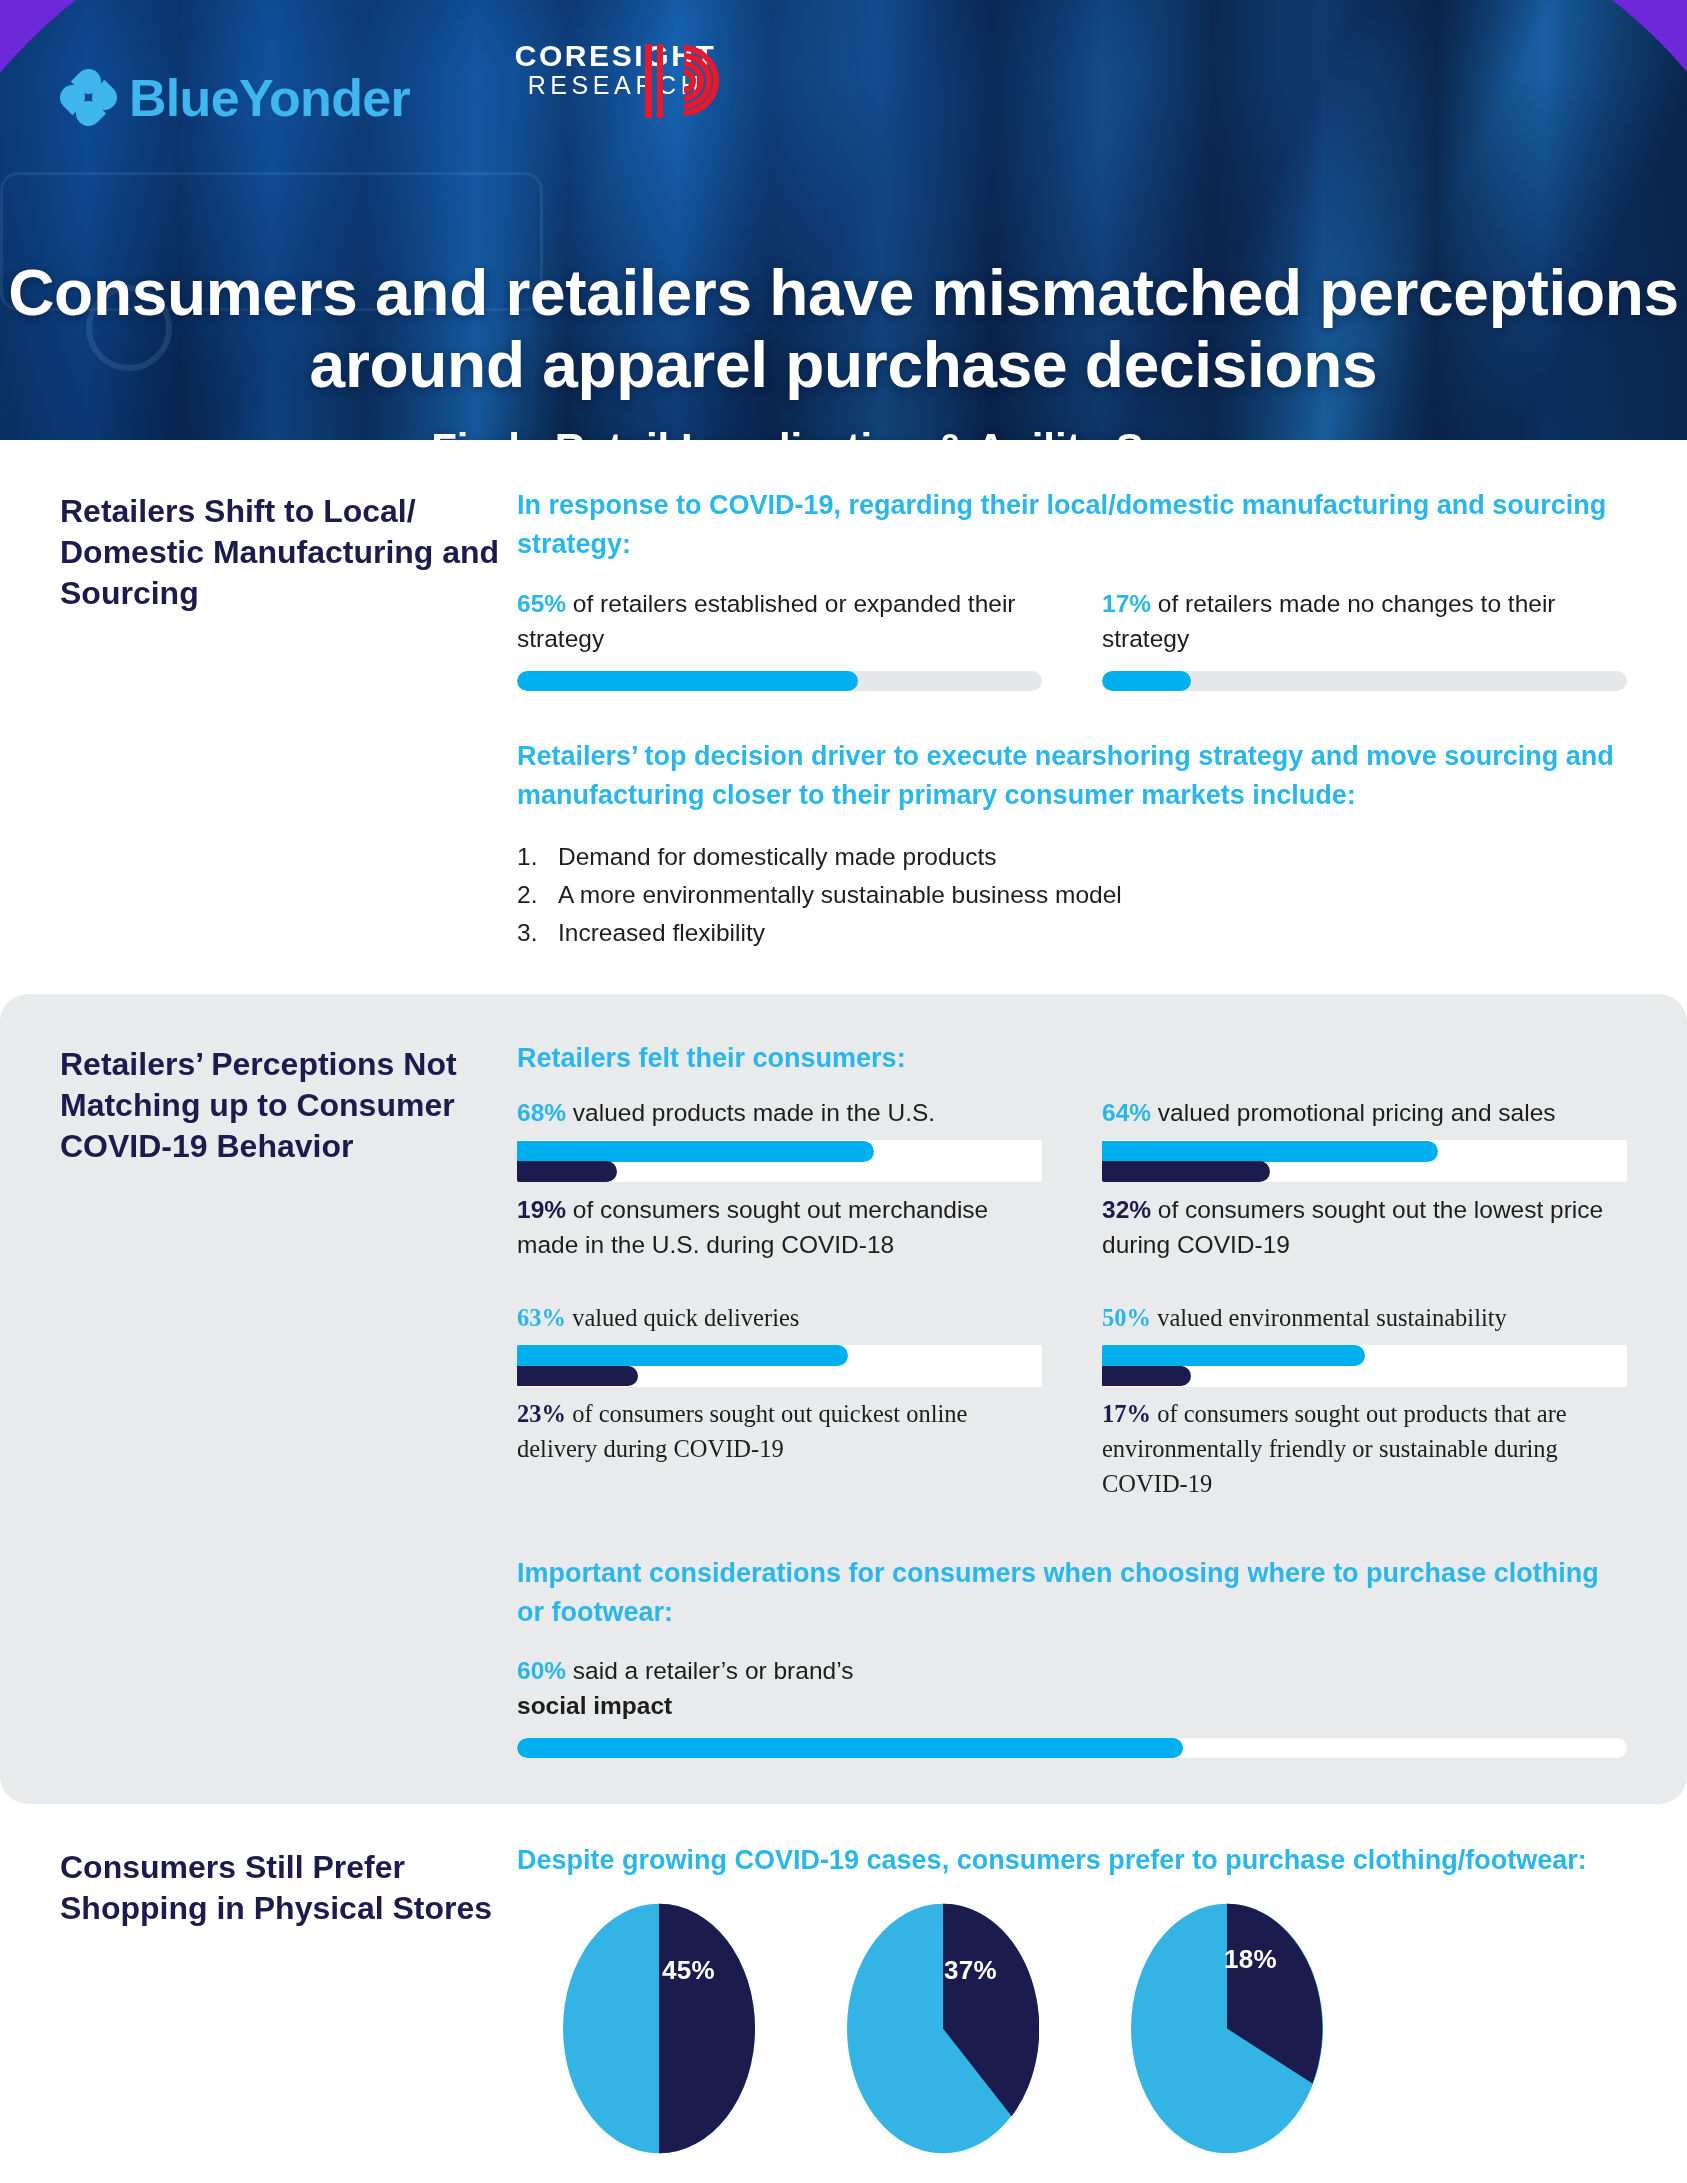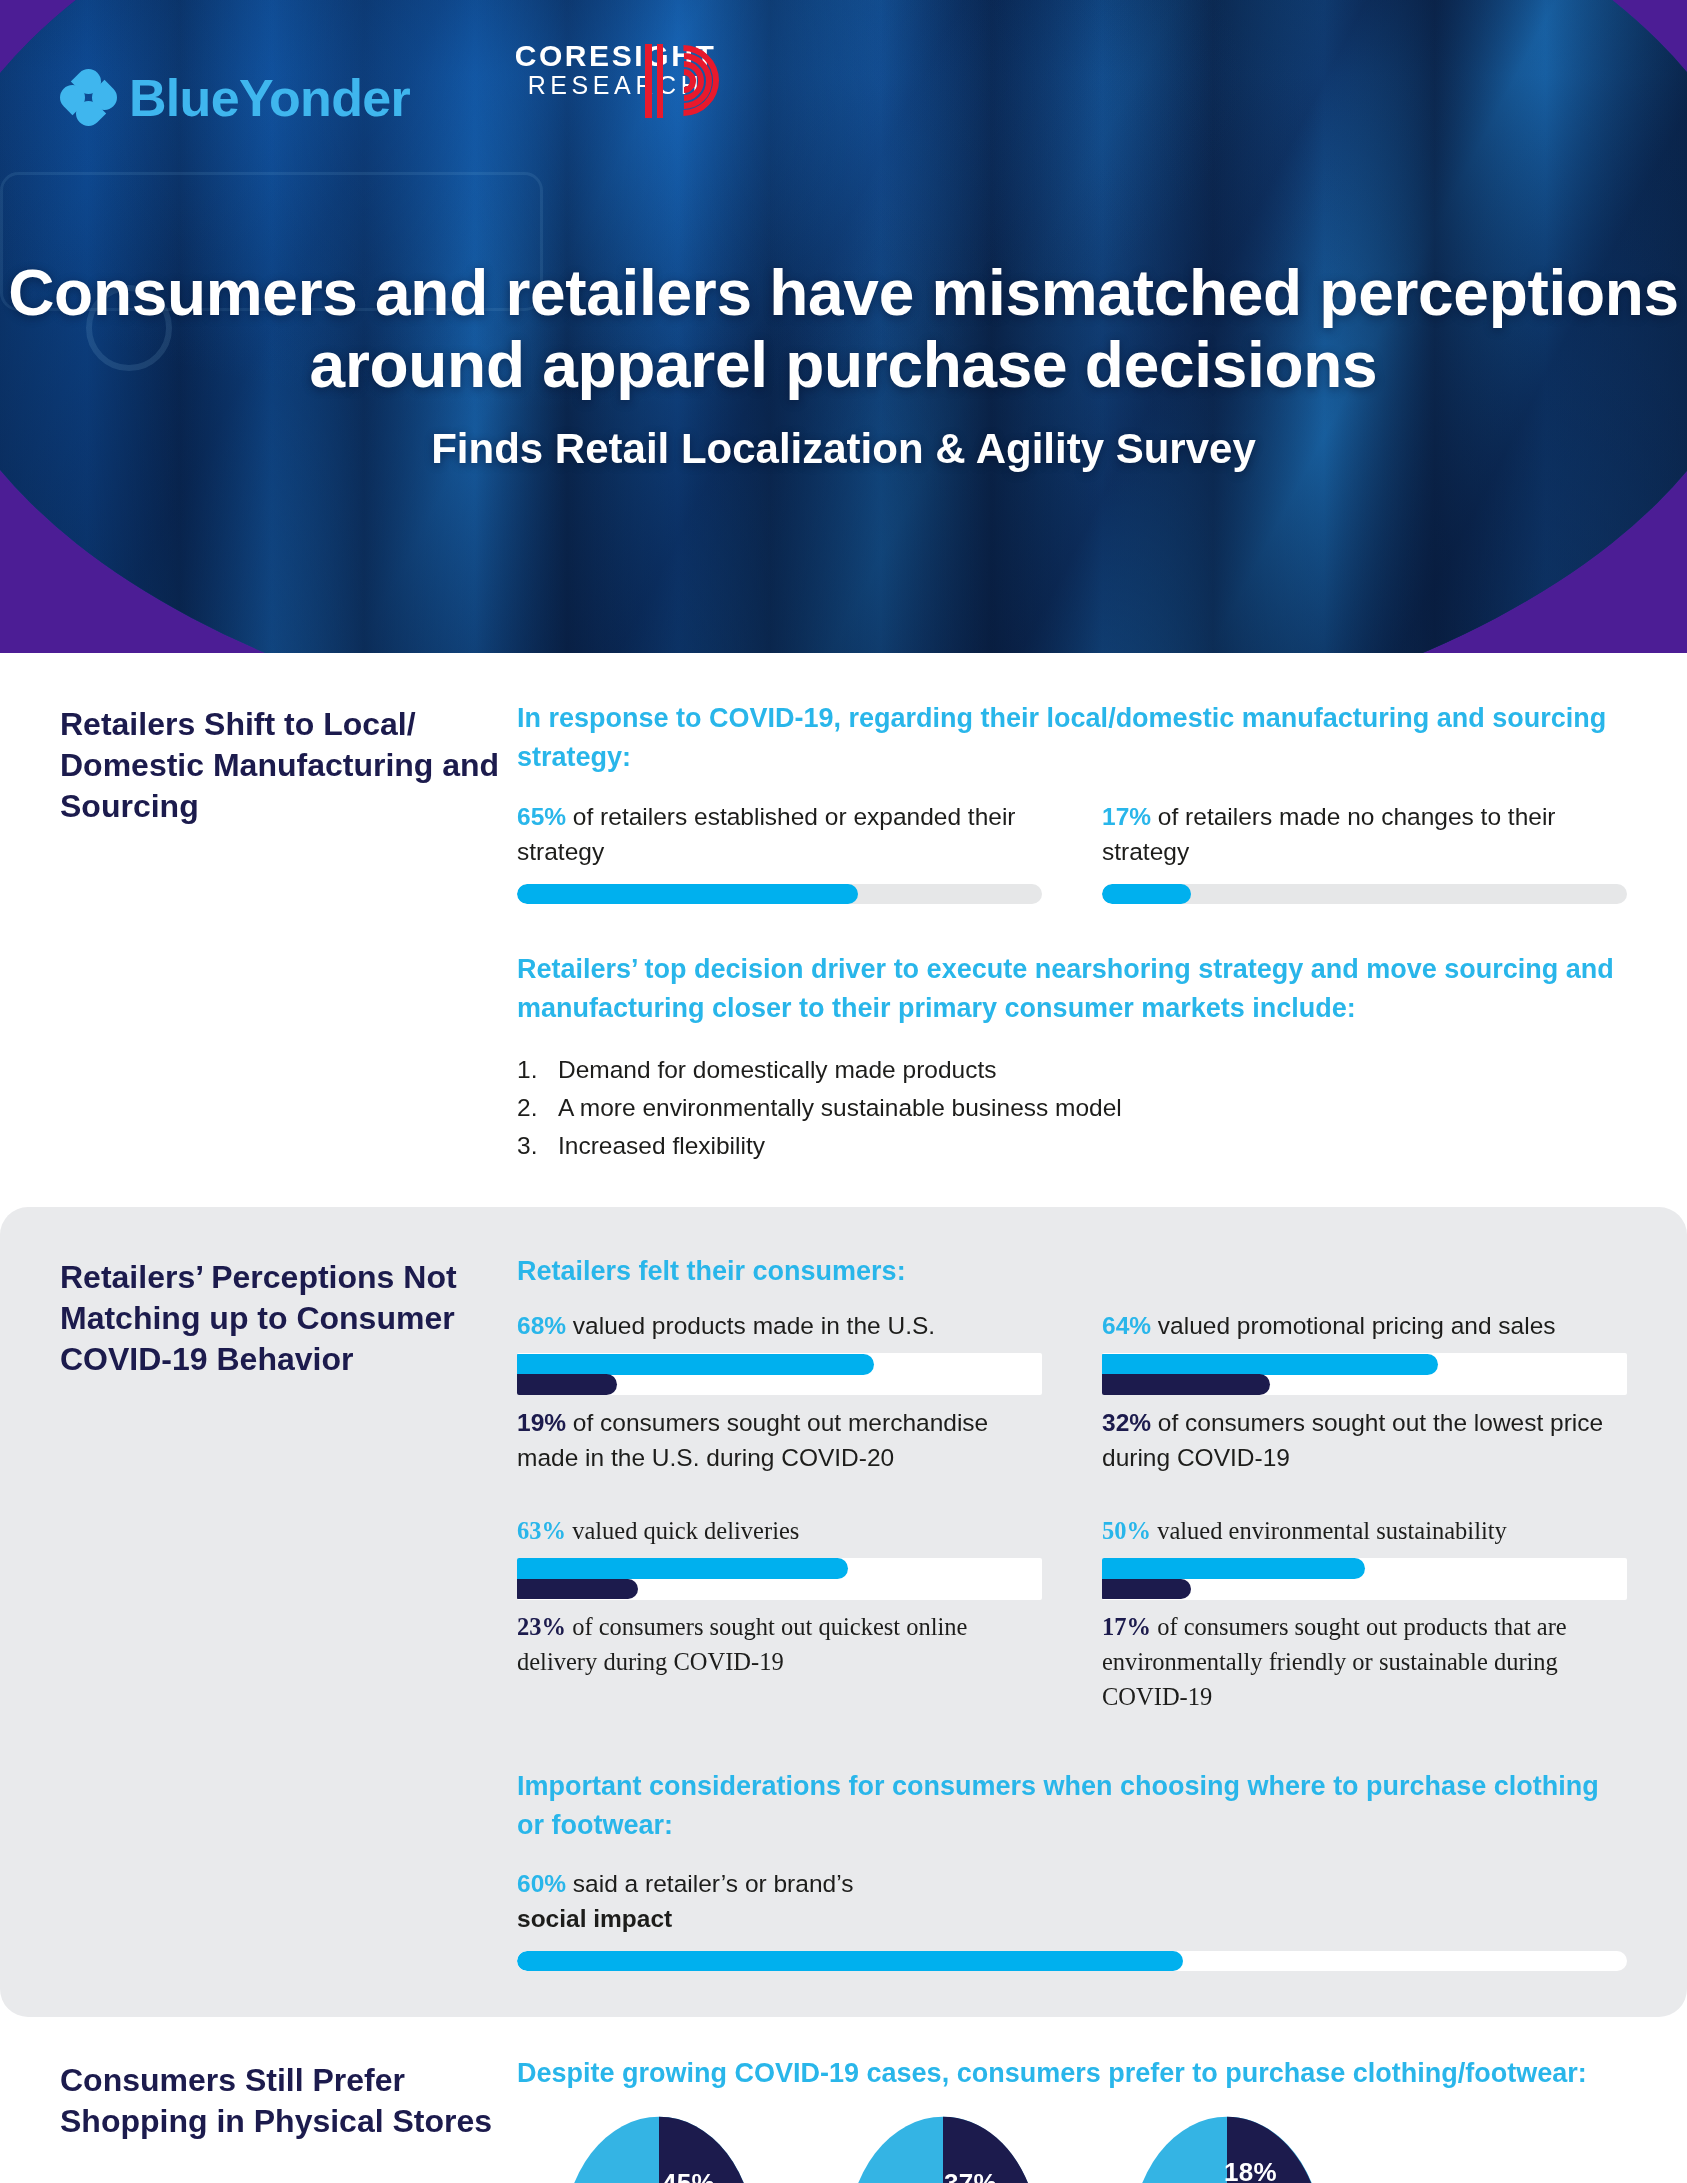--- a/index.html
+++ b/index.html
@@ -10,23 +10,23 @@
     width: 1687px;
     min-height: 2183px;
     position: relative;
     overflow-x: hidden;
   }
 
   
   .header {
     position: relative;
     width: 1687px;
-    height: 653px;
+    height: 440px;
     overflow: hidden;
-    background: #4c1d95;
+    background: #6d28d9;
   }
   .header-clip {
     position: absolute;
     left: -79px;
     top: -218px;
     width: 1846px;
     height: 979px;
     border-radius: 50% / 50%;
     overflow: hidden;
     background: #0b2f6b;
@@ -260,21 +260,21 @@
       <div class="cols">
         <div class="col">
           <div class="stat-line">
             <span class="pct-blue">68%</span><span> valued products made in the U.S.</span>
           </div>
           <div class="dual">
             <div class="dual-row top" style="width:68%"></div>
             <div class="dual-row bot" style="width:19%"></div>
           </div>
           <div class="sub-text">
-            <span class="pct-navy">19%</span><span> of consumers sought out merchandise made in the U.S. during COVID-20</span>
+            <span class="pct-navy">19%</span><span> of consumers sought out merchandise made in the U.S. during COVID-18</span>
           </div>
         </div>
         <div class="col">
           <div class="stat-line">
             <span class="pct-blue">64%</span><span> valued promotional pricing and sales</span>
           </div>
           <div class="dual">
             <div class="dual-row top" style="width:64%"></div>
             <div class="dual-row bot" style="width:32%"></div>
           </div>

